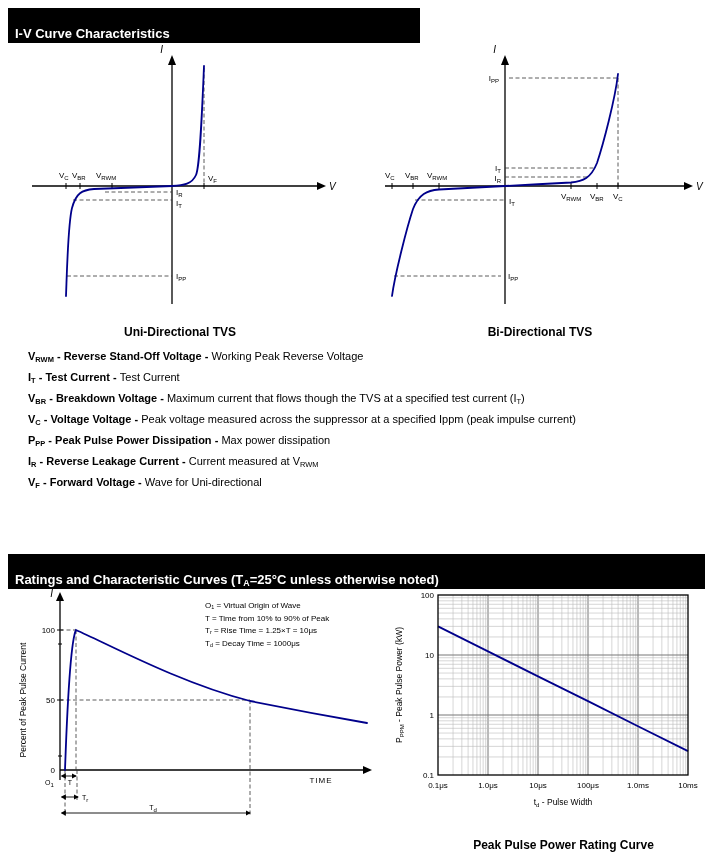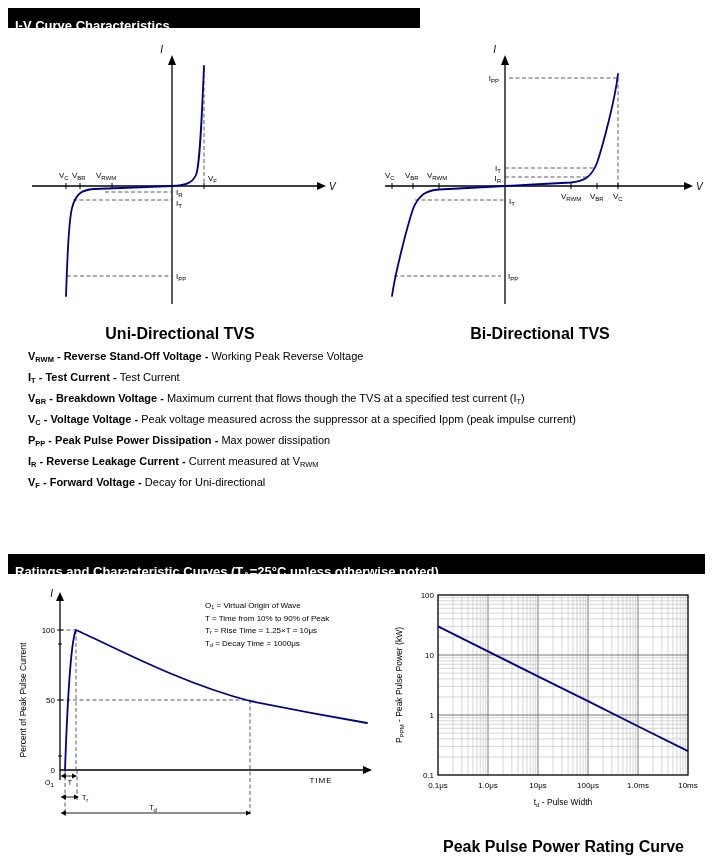--- a/index.html
+++ b/index.html
@@ -1,21 +1,21 @@
 <!DOCTYPE html>
 <html><head>
 <meta charset="utf-8">
 <style>
   *{box-sizing:border-box;margin:0;padding:0}
   html,body{background:#fff}
   body{font-family:"Liberation Sans","DejaVu Sans",sans-serif;color:#000}
   .page{position:relative;width:714px;height:866px;background:#fff;overflow:hidden}
-  .bar{position:absolute;background:#000;color:#fff;font-weight:bold;font-size:13px;line-height:20px;height:20px;padding:8px 7px;white-space:nowrap}
+  .bar{position:absolute;background:#000;color:#fff;font-weight:bold;font-size:13px;line-height:20px;height:35px;padding:16px 7px;white-space:nowrap}
   .bar .sb{color:#fff}
-  .caption{position:absolute;text-align:center;font-weight:bold;font-size:16px}
+  .caption{position:absolute;text-align:center;font-weight:bold;font-size:12px}
   .defs{position:absolute;font-size:11px}
   .def-line{height:21px;line-height:21px;white-space:nowrap}
   .b{font-weight:bold}
   .sb{font-size:0.68em;vertical-align:-0.22em}
   svg{position:absolute;overflow:visible}
   svg text{font-family:"Liberation Sans","DejaVu Sans",sans-serif;fill:#000}
   .ax{stroke:#000;stroke-width:1.3}
   .tick{stroke:#000;stroke-width:1}
   .curve{fill:none;stroke:#00008B;stroke-width:1.8;stroke-linecap:round}
   .dash{stroke:#333;stroke-width:0.8;stroke-dasharray:4 2.5;fill:none}
@@ -118,21 +118,21 @@
   </svg>
   <div class="caption" style="left:375px;top:325px;width:330px">Bi-Directional TVS</div>
 
   <div class="defs" style="left:28px;top:346px;width:672px">
       <div class="def-line"><span class="b">V</span><span class="b sb">RWM</span><span class="b"> - Reverse Stand-Off Voltage - </span><span>Working Peak Reverse Voltage</span></div>
       <div class="def-line"><span class="b">I</span><span class="b sb">T</span><span class="b"> - Test Current - </span><span>Test Current</span></div>
       <div class="def-line"><span class="b">V</span><span class="b sb">BR</span><span class="b"> - Breakdown Voltage - </span><span>Maximum current that flows though the TVS at a specified test current (I</span><span class="sb">T</span><span>)</span></div>
       <div class="def-line"><span class="b">V</span><span class="b sb">C</span><span class="b"> - Voltage Voltage - </span><span>Peak voltage measured across the suppressor at a specified Ippm (peak impulse current)</span></div>
       <div class="def-line"><span class="b">P</span><span class="b sb">PP</span><span class="b"> - Peak Pulse Power Dissipation - </span><span>Max power dissipation</span></div>
       <div class="def-line"><span class="b">I</span><span class="b sb">R</span><span class="b"> - Reverse Leakage Current - </span><span>Current measured at V</span><span class="sb">RWM</span></div>
-      <div class="def-line"><span class="b">V</span><span class="b sb">F</span><span class="b"> - Forward Voltage - </span><span>Decay for Uni-directional</span></div>
+      <div class="def-line"><span class="b">V</span><span class="b sb">F</span><span class="b"> - Forward Voltage - </span><span>Wave for Uni-directional</span></div>
     </div>
 
   <div class="bar" style="left:8px;top:554px;width:697px">
     <span><span>Ratings and Characteristic Curves (T</span><span class="sb">A</span><span>=25°C unless otherwise noted)</span></span>
   </div>
 
   <svg style="left:15px;top:585px" width="365" height="248" viewBox="0 0 365 248">
     <defs>
       <marker id="ae" markerWidth="6" markerHeight="6" refX="5" refY="3" orient="auto">
           <path d="M0,0L6,3L0,6z"></path>

